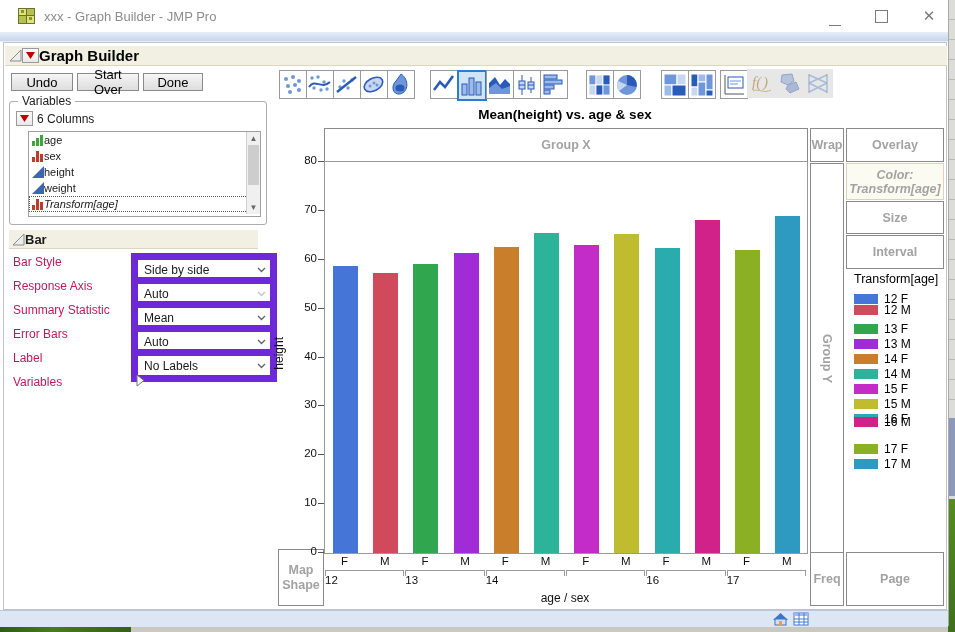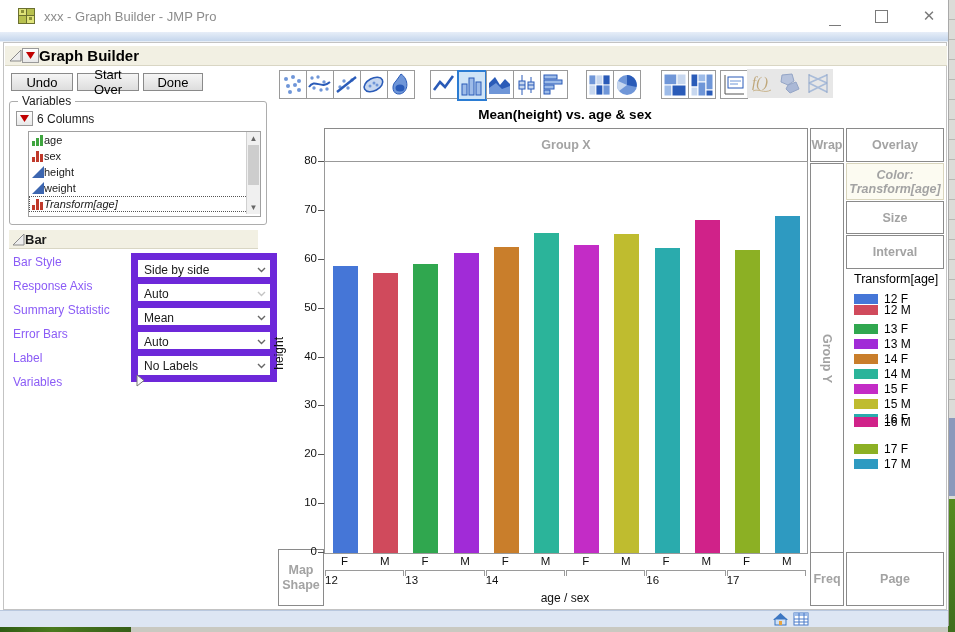--- a/index.html
+++ b/index.html
@@ -57,21 +57,21 @@
   .var-item{height:16px;display:flex;align-items:center;padding-left:3px;font-size:11px;}
   .var-item.ital{font-style:italic;}
   .var-item.selrow{outline:1px dotted #555;outline-offset:-1px;}
   #var-scroll{position:absolute;right:0;top:0;width:13px;height:82px;background:#f0f0f0;border-left:1px solid #d0d0d0;}
   .scr-btn{width:13px;height:13px;background:#f0f0f0;color:#666;font-size:8px;display:flex;align-items:center;justify-content:center;}
   #scr-thumb{position:absolute;top:13px;left:1px;width:11px;height:40px;background:#cdcdcd;}
   #scr-down{position:absolute;bottom:0;}
 
   
   #bar-header{left:5px;top:187px;width:246px;height:18px;padding-left:3px;}
-  .ctl-label{position:absolute;left:9px;color:#8b5cf6;font-size:12px;}
+  .ctl-label{position:absolute;left:9px;color:#be185d;font-size:12px;}
   .dropdown{position:absolute;left:127px;width:122px;height:19px;border:7px solid #6d28d9;background:#fff;
             display:flex;align-items:center;justify-content:space-between;padding:0 4px 0 6px;font-size:12px;}
   .dropdown .chev{color:#666;} .dropdown.dis .chev{color:#c4c4c4;}
 
   
   .zone{border:1px solid #8a8a8a;color:#a3a3a3;font-weight:bold;background:#fff;
         display:flex;align-items:center;justify-content:center;font-size:12.5px;text-align:center;}
   #zone-color{background:#fcfbf1;border:1px solid #d9d5bd;font-style:italic;flex-direction:column;line-height:14px;}
   #zone-groupy span,#zone-groupy{writing-mode:vertical-rl;}
   #chart-title{left:320px;top:64px;width:482px;text-align:center;font-weight:bold;font-size:13.5px;color:#000;}

